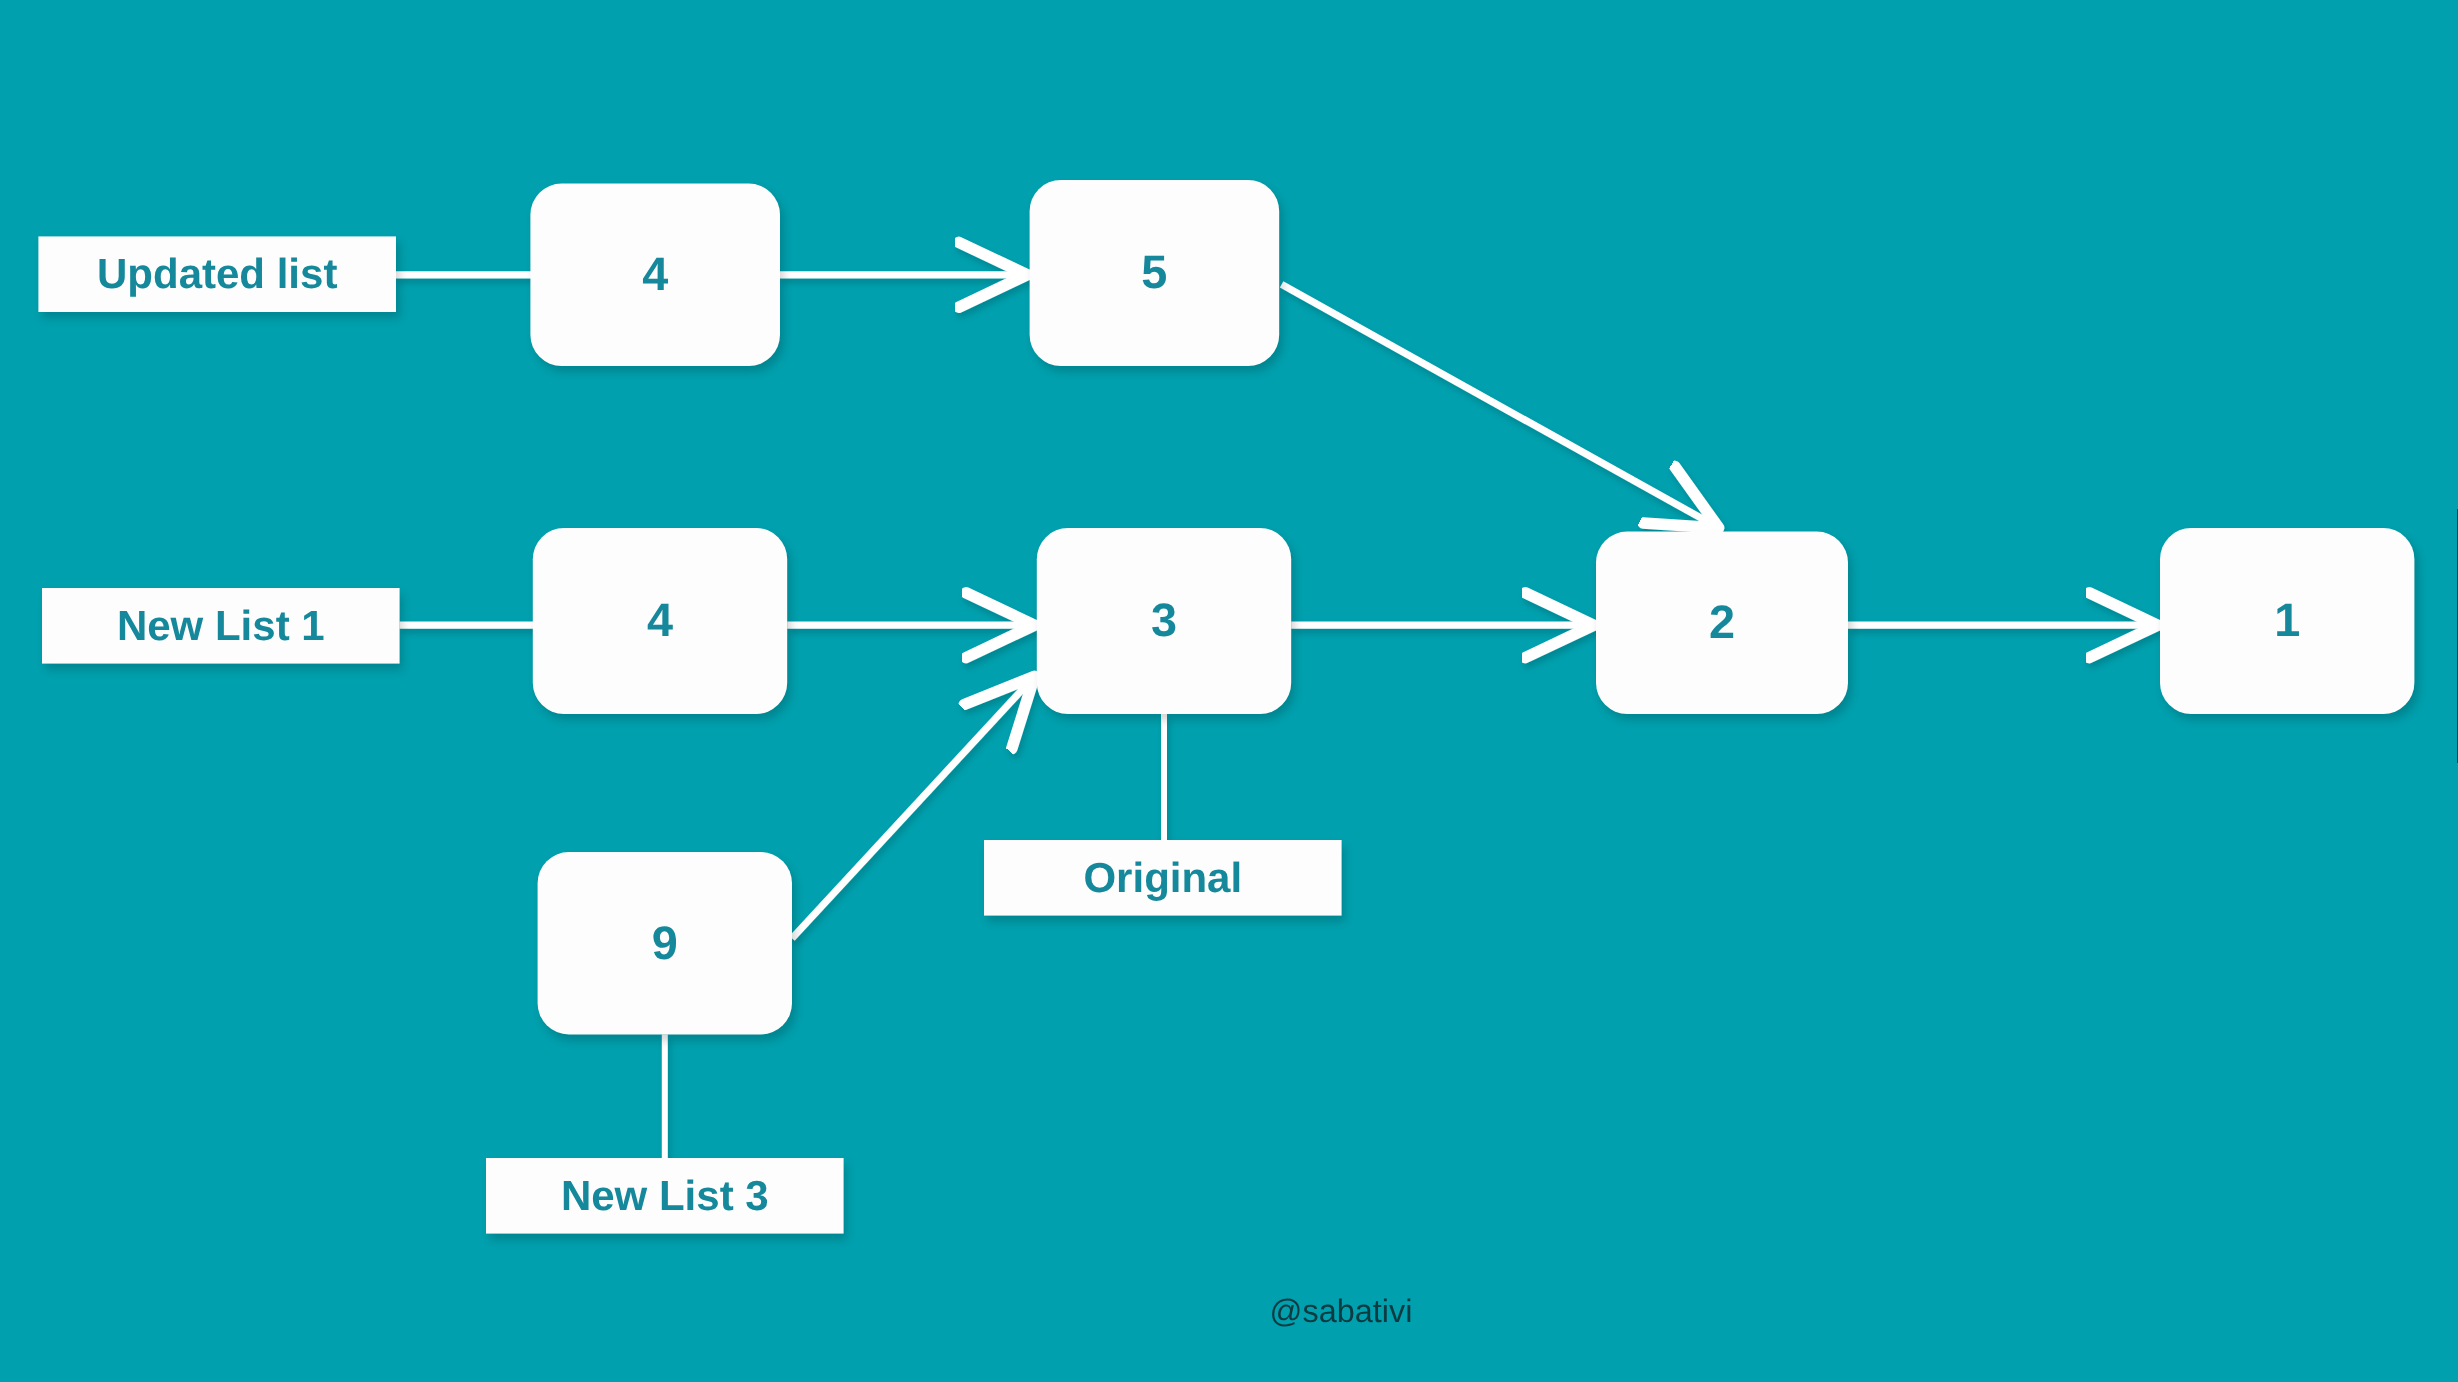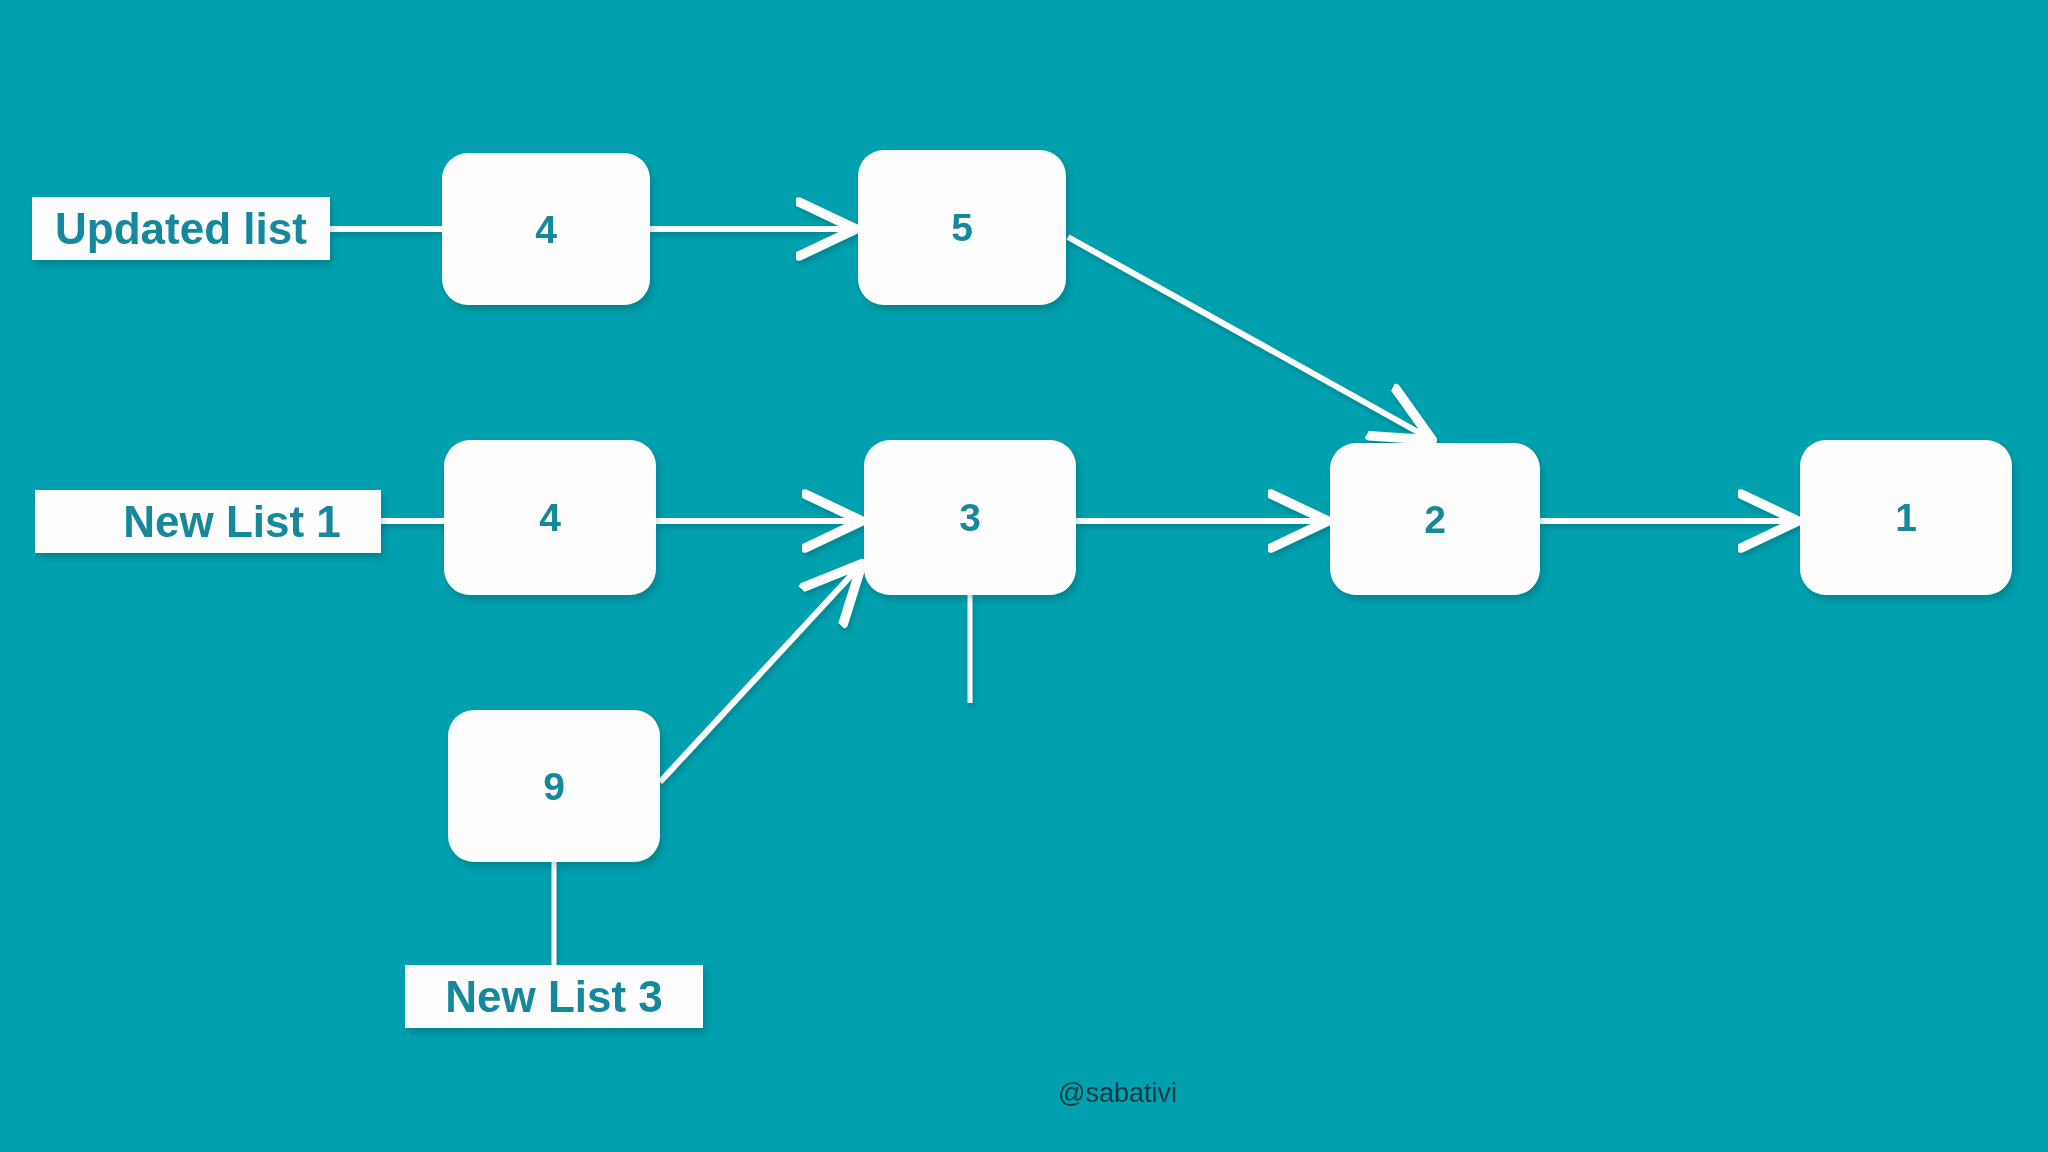--- a/index.html
+++ b/index.html
@@ -44,21 +44,21 @@
     position: absolute;
     background: #FDFDFD;
     box-shadow: 3px 5px 7px rgba(0,0,0,0.17);
     display: flex;
     align-items: center;
     justify-content: center;
     z-index: 6;
   }
   .caption-text {
     color: #15899B;
-    font-size: 44px;
+    font-size: 35px;
     font-weight: bold;
     line-height: 1;
     white-space: nowrap;
     user-select: none;
   }
   .watermark {
     position: absolute;
     color: #0d3b42;
     font-size: 27px;
     line-height: 1;
@@ -130,24 +130,27 @@
   </div>
 
   <div class="node" style="left:448px; top:710px; width:212px; height:152px;">
     <span class="node-value">9</span>
   </div>
 
   <div class="caption" style="left:32px; top:197px; width:298px; height:63px;">
     <span class="caption-text">Updated list</span>
   </div>
 
-  <div class="caption" style="left:35px; top:490px; width:298px; height:63px;padding-left:48px;">
+  <div class="caption" style="left:35px; top:490px; width:298px; height:63px;">
     <span class="caption-text">New List 1</span>
   </div>
 
+  <div class="caption" style="left:820px; top:700px; width:298px; height:63px;">
+    <span class="caption-text">Original</span>
+  </div>
 
   <div class="caption" style="left:405px; top:965px; width:298px; height:63px;">
     <span class="caption-text">New List 3</span>
   </div>
 
   <div class="watermark" style="left:1058px; top:1080px;">@sabativi</div>
 
 </div>
 
 </body></html>

